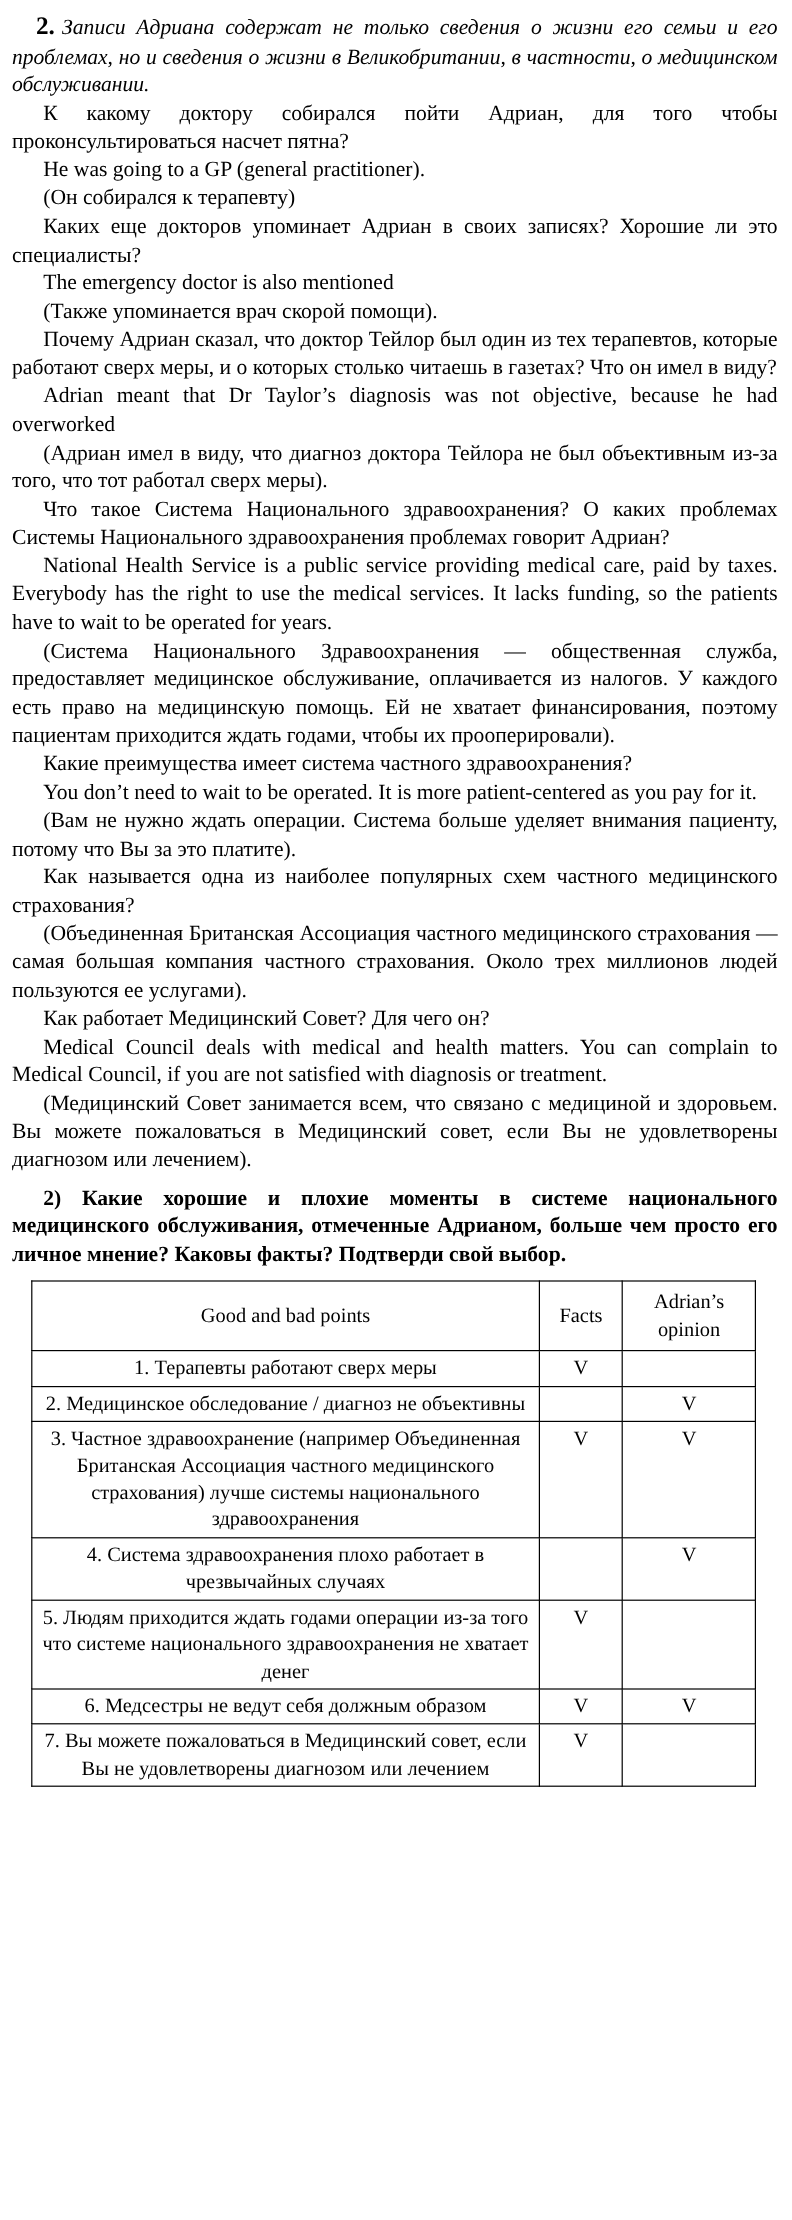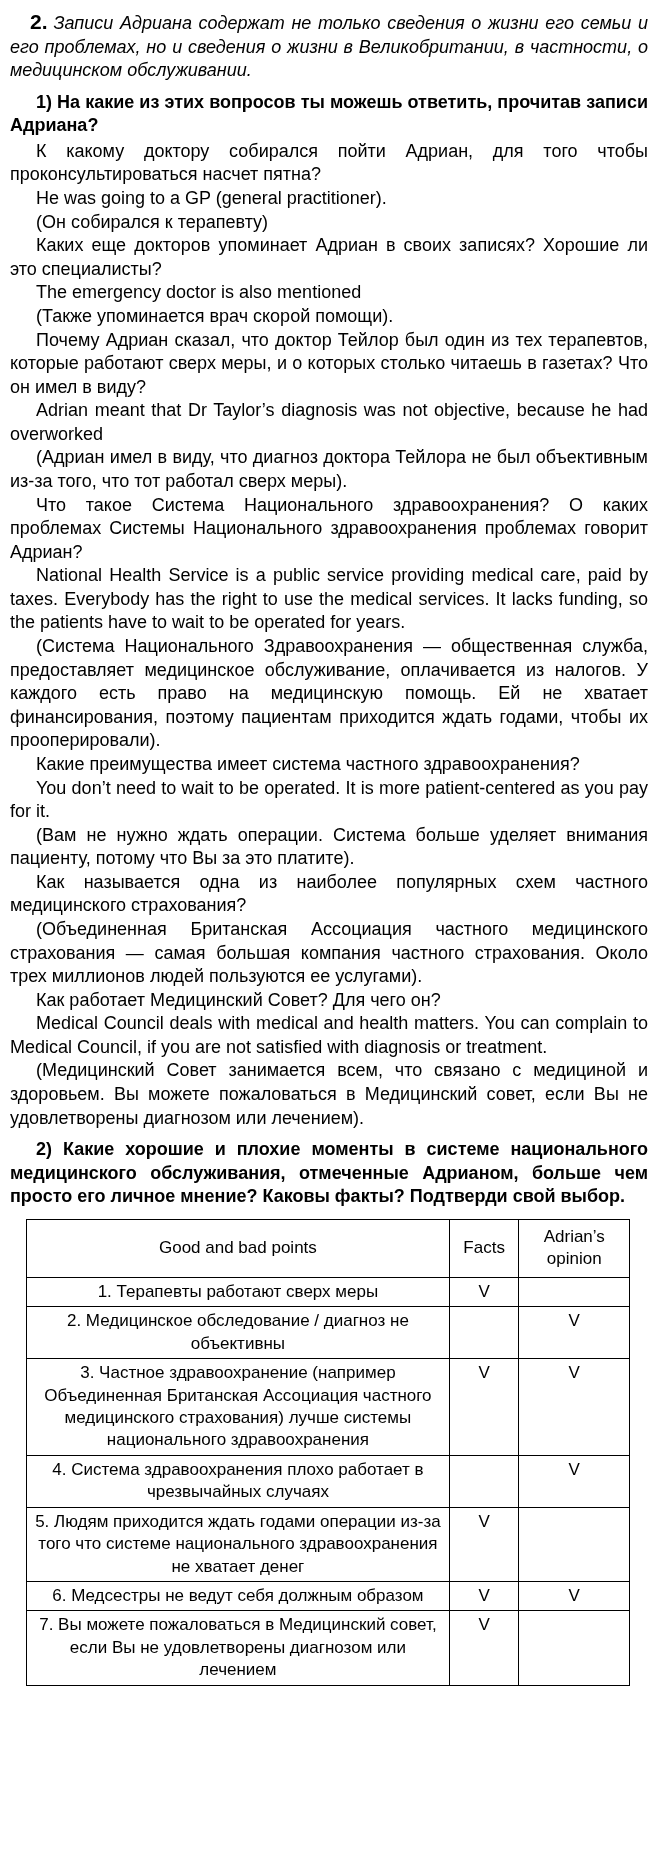--- a/index.html
+++ b/index.html
@@ -8,21 +8,21 @@
     background: #ffffff;
   }
   body {
     width: 660px;
   }
   .page {
     box-sizing: border-box;
     width: 660px;
     min-height: 1850px;
     padding: 8px 12px 18px 10px;
-    font-family: Liberation Sans, sans-serif;
+    font-family: Liberation Serif, serif;
     font-size: 18px;
     line-height: 1.31;
     color: #000000;
     background: #ffffff;
   }
   p {
     margin: 0;
     text-indent: 26px;
     text-align: justify;
   }
@@ -73,21 +73,20 @@
     text-align: center;
   }
 </style>
 </head>
 <body>
 
 <div class="page">
 
   <p class="intro"><span class="intro-num">2.</span><span>Записи Адриана содержат не только сведения о жизни его семьи и его проблемах, но и сведения о жизни в Великобритании, в частности, о медицинском обслуживании.</span></p>
 
-  <p class="heading">1) На какие из этих вопросов ты можешь ответить, прочитав записи Адриана?</p>
 
   <div>
       <p>К какому доктору собирался пойти Адриан, для того чтобы проконсультироваться насчет пятна?</p>
       <p>He was going to a GP (general practitioner).</p>
       <p>(Он собирался к терапевту)</p>
       <p>Каких еще докторов упоминает Адриан в своих записях? Хорошие ли это специалисты?</p>
       <p>The emergency doctor is also mentioned</p>
       <p>(Также упоминается врач скорой помощи).</p>
       <p>Почему Адриан сказал, что доктор Тейлор был один из тех терапевтов, которые работают сверх меры, и о которых столько читаешь в газетах? Что он имел в виду?</p>
       <p>Adrian meant that Dr Taylor’s diagnosis was not objective, because he had overworked</p>

